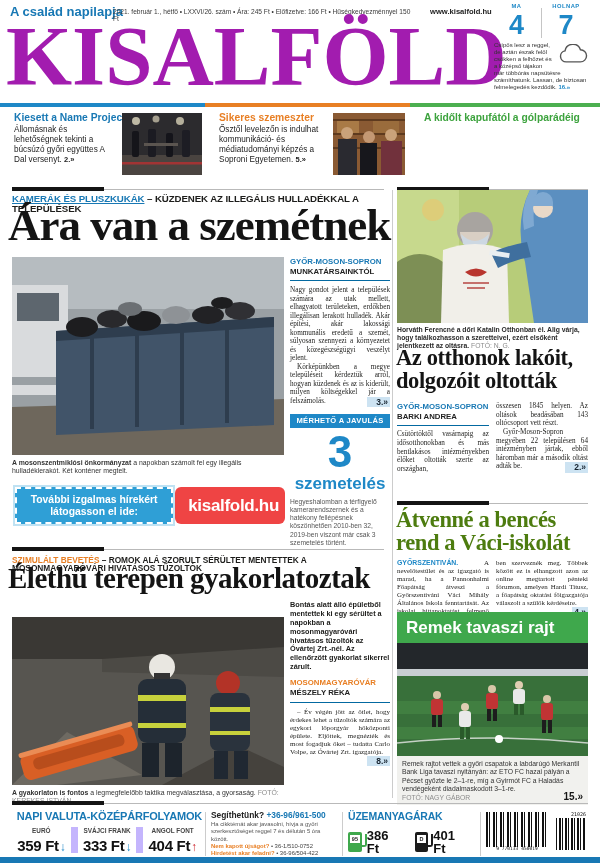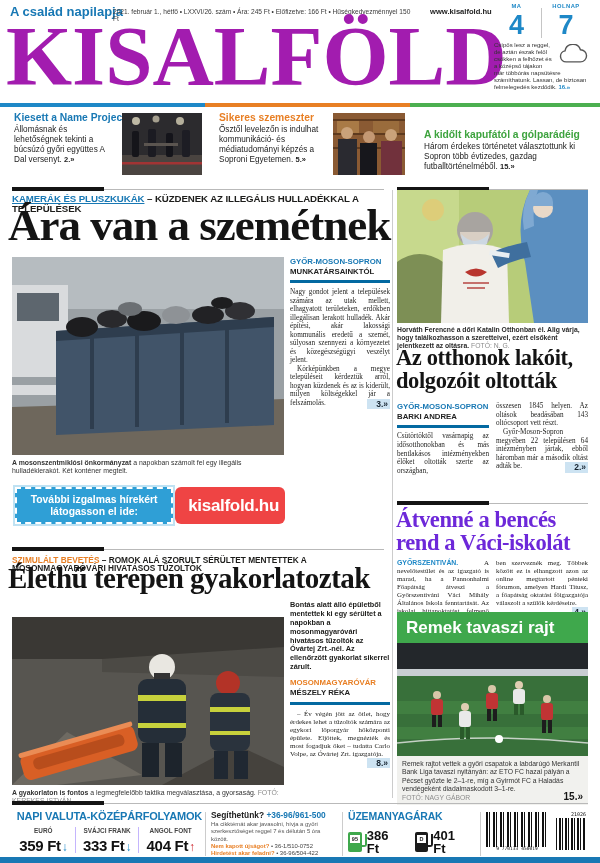--- a/index.html
+++ b/index.html
@@ -24,40 +24,40 @@
   #forecast .cloud{float:right;width:34px;height:22px;margin:2px 0 1px 2px;}
   #forecast .pref-inline{color:#1e88c7;font-weight:800;}
 
   
   .teaser{position:absolute;top:103px;height:80px;}
   #t1{left:0;width:205px;} #t2{left:205px;width:205px;} #t3{left:410px;width:190px;}
   .tbar{height:4px;width:100%;}
   #t1 .tbar{background:#1e88c7;} #t2 .tbar{background:#e87f24;} #t3 .tbar{background:#4caf50;}
   .tbody{position:relative;padding:5px 4px 0 14px;}
   .t-title{font:800 10.3px/1.08 "Liberation Sans",sans-serif;margin-bottom:2px;}
-  #t1 .t-title{color:#1878b4;} #t2 .t-title{color:#e87f24;} #t3 .t-title{color:#3da33e;margin-top:17px;}
+  #t1 .t-title{color:#1878b4;} #t2 .t-title{color:#e87f24;} #t3 .t-title{color:#3da33e;}
   .t-text{font:400 8.2px/1.2 "Liberation Sans",sans-serif;color:#222;}
   .t-text .tp{font-weight:800;font-size:7.5px;}
   #t1 .t-text{width:102px;} #t2 .t-text{width:118px;} #t3 .t-text{width:172px;}
   .t-photo{position:absolute;top:6px;}
   #t1 .t-photo{left:122px;width:80px;height:62px;}
   #t2 .t-photo{left:128px;width:72px;height:62px;}
 
   
   .hrule{position:absolute;height:1px;background:#b9b9b9;}
   .hrule .tab{position:absolute;left:0;top:-2px;width:92px;height:4px;background:#141414;}
 
   
   #lead-kicker{left:12px;top:194px;font:800 9.7px/1 "Liberation Sans",sans-serif;letter-spacing:-0.1px;color:#1d1d1b;width:380px;}
   #lead-kicker .hl{color:#1878b4;text-decoration:underline;}
   #lead-headline{left:8px;top:203px;font:700 45px/1 "Liberation Serif",serif;color:#141414;letter-spacing:-1px;}
   #lead-photo{left:12px;top:257px;width:272px;height:198px;}
   #lead-caption{left:12px;top:459px;width:272px;font:400 6.9px/1.2 "Liberation Sans",sans-serif;color:#333;}
   #lead-col{left:290px;top:257px;width:100px;}
-  .byline{padding-bottom:4px;border-bottom:3px solid #0369a1;margin-bottom:5px;}
+  .byline{padding-bottom:4px;border-bottom:1px solid #0369a1;margin-bottom:5px;}
   .by-loc{font:800 7.8px/1.25 "Liberation Sans",sans-serif;}
   .by-auth{font:800 7.8px/1.25 "Liberation Sans",sans-serif;color:#222;}
   .bodytext{font:400 7.2px/1.18 "Liberation Serif",serif;color:#1d1d1b;text-align:justify;}
   .bodytext p{margin:0;}
   .bodytext p.ind{text-indent:7px;}
   .pref{float:right;background:#cde3f2;color:#15222e;font:800 8.5px/1.2 "Liberation Sans",sans-serif;padding:0 2px;margin-left:3px;}
   #stat{margin-top:9px;}
   #stat-banner{background:#1e88c7;color:#fff;font:800 7.6px/1 "Liberation Sans",sans-serif;text-align:center;padding:3px 0;letter-spacing:.3px;}
   #stat-number{font:800 44px/1 "Liberation Sans",sans-serif;color:#1e88c7;text-align:center;margin-top:2px;}
   #stat-unit{font:700 17px/1 "Liberation Sans",sans-serif;color:#1e88c7;text-align:center;margin-top:1px;}
@@ -85,38 +85,38 @@
   
   #vsep-main{left:392px;top:190px;width:1px;height:608px;background:#ccc;}
   #vax-photo{left:397px;top:190px;width:191px;height:133px;}
   #vax-caption{left:397px;top:326px;width:191px;font:700 6.8px/1.2 "Liberation Sans",sans-serif;color:#2a2a2a;}
   #vax-caption .credit{font-weight:400;color:#8b8b8b;}
   #vax-headline{left:396px;top:346px;width:192px;font:700 22.5px/1.03 "Liberation Serif",serif;color:#141414;letter-spacing:-0.4px;}
   #vax-cols{left:397px;top:402px;width:191px;display:flex;gap:7px;}
   #vax-cols .col{flex:1;}
   #vax-cols .bodytext{font-size:7.2px;line-height:1.2;}
   #vax-cols .byline{margin-bottom:4px;}
-  #school-headline{left:396px;top:508px;width:192px;font:700 22.5px/1.03 "Liberation Serif",serif;color:#6d28d9;letter-spacing:-0.4px;}
+  #school-headline{left:396px;top:508px;width:192px;font:700 22.5px/1.03 "Liberation Serif",serif;color:#4d7c0f;letter-spacing:-0.4px;}
   #school-cols{left:397px;top:559px;width:191px;display:flex;gap:7px;}
   #school-cols .col{flex:1;}
   #school-cols .bodytext{font-size:6.9px;line-height:1.16;}
   .lede-loc{font:800 6.9px/1 "Liberation Sans",sans-serif;color:#1e88c7;}
   #sport{left:397px;top:612px;width:191px;}
   #sport-banner{background:#3fa84c;color:#fff;font:800 17px/1 "Liberation Sans",sans-serif;padding:7px 0 7px 9px;}
   #sport-caption{position:relative;background:#f1f1ee;padding:4px 5px 3px 5px;
       font:400 6.8px/1.22 "Liberation Sans",sans-serif;color:#333;min-height:36px;}
   #sport-caption .credit{color:#8b8b8b;display:block;margin-top:1px;}
   #sport-pref{position:absolute;right:5px;bottom:3px;font:800 10px/1 "Liberation Sans",sans-serif;color:#141414;}
 
   
   .vsep{position:absolute;top:812px;height:44px;width:1px;background:#ccc;}
   #cur-zone{left:12px;top:811px;width:190px;}
   #cur-title{font:800 11px/1 "Liberation Sans",sans-serif;color:#1878b4;letter-spacing:-0.2px;text-align:right;}
   #cur-row{display:flex;margin-top:5px;}
-  .cur-item{flex:1;text-align:center;border-left:1px solid #c4b5fd;padding-top:1px;}
+  .cur-item{flex:1;text-align:center;border-left:7px solid #c4b5fd;padding-top:1px;}
   .cur-item:first-child{border-left:none;}
   .cur-name{font:700 6.4px/1 "Liberation Sans",sans-serif;color:#444;}
   .cur-val{font:800 15px/1 "Liberation Sans",sans-serif;color:#111;margin-top:4px;letter-spacing:-0.3px;}
   .arr{font-size:12px;font-weight:800;margin-left:1px;}
   .arr.down{color:#1e88c7;} .arr.up{color:#cc2229;}
   #help-zone{left:211px;top:811px;width:126px;}
   #help-title{font:800 8.4px/1 "Liberation Sans",sans-serif;color:#222;white-space:nowrap;}
   #help-title .phone{color:#1878b4;}
   #help-body{font:400 5.9px/1.2 "Liberation Sans",sans-serif;color:#555;margin-top:2px;}
   .help-line{font:400 5.9px/1.25 "Liberation Sans",sans-serif;color:#444;}
@@ -225,24 +225,20 @@
             <rect x="48" y="28" width="21" height="34" fill="#71313c"></rect>
         </svg>
       </div>
     </div>
   </div>
 
   <div class="teaser" id="t3">
     <div class="tbar"></div>
     <div class="tbody">
       <div class="t-title">A kidőlt kapufától a gólparádéig</div>
-      <div class="t-text">
-        <span>Három érdekes történetet választottunk ki Sopron több évtizedes, gazdag futballtörténelméből.</span>
-        <span class="tp">15.»</span>
-      </div>
     </div>
   </div>
 
   <div class="hrule" style="left:12px;top:189px;width:372px;">
       <span class="tab"></span>
     </div>
   <div class="hrule" style="left:397px;top:189px;width:191px;">
       <span class="tab"></span>
     </div>
 
@@ -284,20 +280,26 @@
   <div class="abs" id="lead-col">
     <div class="byline">
       <div class="by-loc blue">GYŐR-MOSON-SOPRON</div>
       <div class="by-auth">MUNKATÁRSAINKTÓL</div>
     </div>
     <div class="bodytext">
       <p>Nagy gondot jelent a települések számára az utak mellett, elhagyatott területeken, erdőkben illegálisan lerakott hulladék. Akár építési, akár lakossági kommunális eredetű a szemét, súlyosan szennyezi a környezetet és közegészségügyi veszélyt jelent.</p>
       <p class="ind"><span>Körképünkben a megye településeit kérdeztük arról, hogyan küzdenek és az is kiderült, milyen költségekkel jár a felszámolás.</span>
         <span class="pref">3.»</span>
       </p>
+    </div>
+    <div id="stat">
+      <div id="stat-banner">MÉRHETŐ A JAVULÁS</div>
+      <div id="stat-number">3</div>
+      <div id="stat-unit">szemetelés</div>
+      <div id="stat-note">Hegyeshalomban a térfigyelő kamerarendszernek és a hatékony fellépésnek köszönhetően 2010-ben 32, 2019-ben viszont már csak 3 szemetelés történt.</div>
     </div>
   </div>
 
   <div class="abs" id="promo">
     <div id="promo-blue">További izgalmas hírekért látogasson el ide:</div>
     <div id="promo-orange">kisalfold.hu</div>
   </div>
 
   <div class="hrule" style="left:12px;top:549px;width:372px;">
       <span class="tab"></span>

